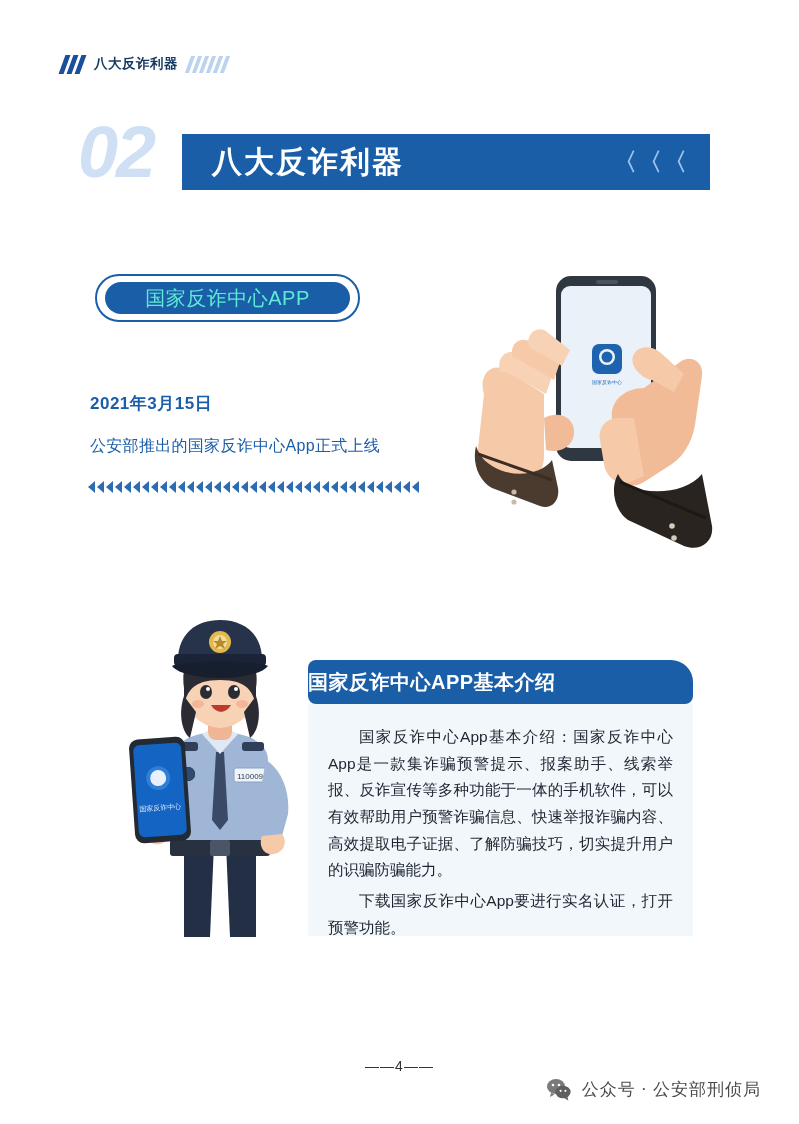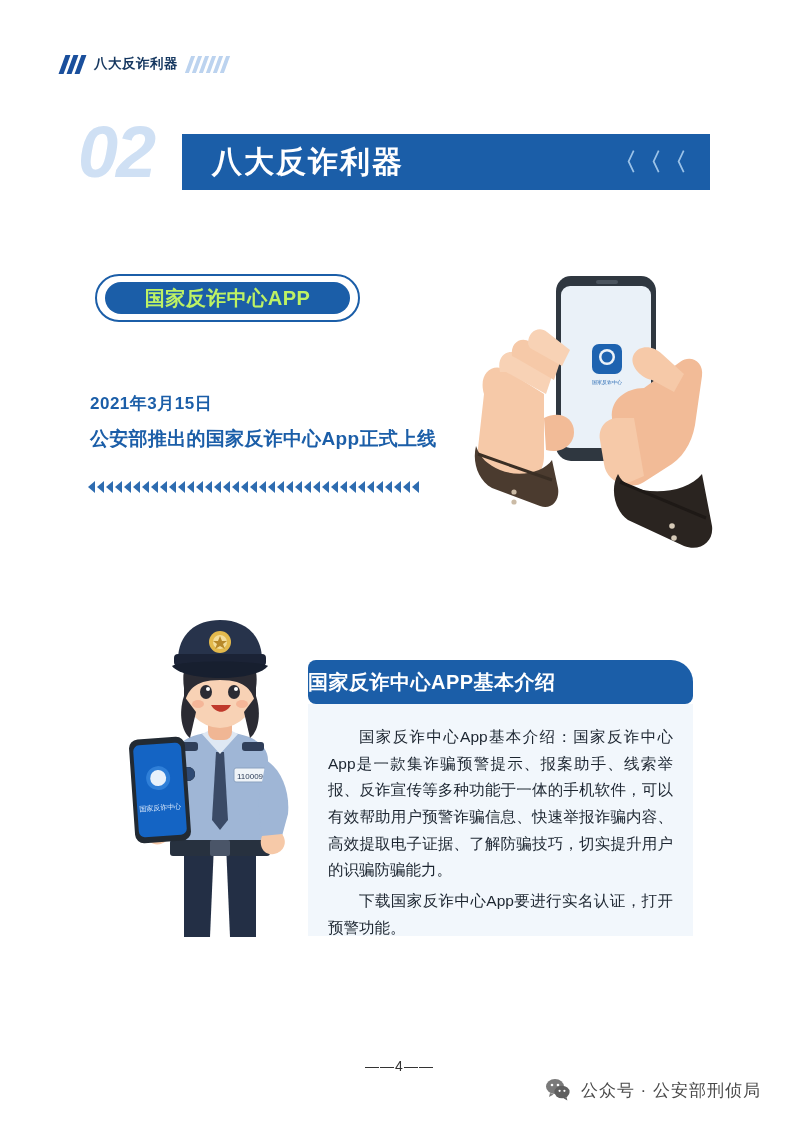--- a/index.html
+++ b/index.html
@@ -113,42 +113,42 @@
     top: 6px;
     right: 8px;
     bottom: 6px;
     background: #1b5ea8;
     border-radius: 20px;
     display: flex;
     align-items: center;
     justify-content: center;
   }
   .pill .pill-inner span {
-    color: #bef264;
+    color: #5eead4;
     font-size: 20px;
-    font-weight: bold;
+    font-weight: normal;
     letter-spacing: 0.5px;
   }
 
   
   .date-block {
     position: absolute;
     left: 90px;
     top: 392px;
     color: #1b5ea8;
   }
   .date-block .d1 {
     font-size: 17px;
     font-weight: bold;
     letter-spacing: 0.5px;
   }
   .date-block .d2 {
-    font-size: 19px;
-    font-weight: bold;
-    margin-top: 11px;
+    font-size: 16px;
+    font-weight: normal;
+    margin-top: 21px;
     letter-spacing: 0.3px;
   }
   .chev-row {
     position: absolute;
     left: 88px;
     top: 481px;
     width: 332px;
     height: 14px;
     display: flex;
     overflow: hidden;
@@ -231,24 +231,25 @@
     text-align: center;
     font-size: 14px;
     color: #333;
     letter-spacing: 1px;
   }
   .footer-account {
     position: absolute;
     right: 38px;
     top: 1076px;
     display: flex;
-    align-items: flex-end;
+    align-items: center;
     color: #4a4a4a;
     font-size: 17px;
     letter-spacing: 1px;
+    font-family: Liberation Serif, serif;
   }
   .footer-account .wechat-ico {
     width: 26px;
     height: 26px;
     margin-right: 10px;
   }
 </style>
 </head>
 <body>
 

